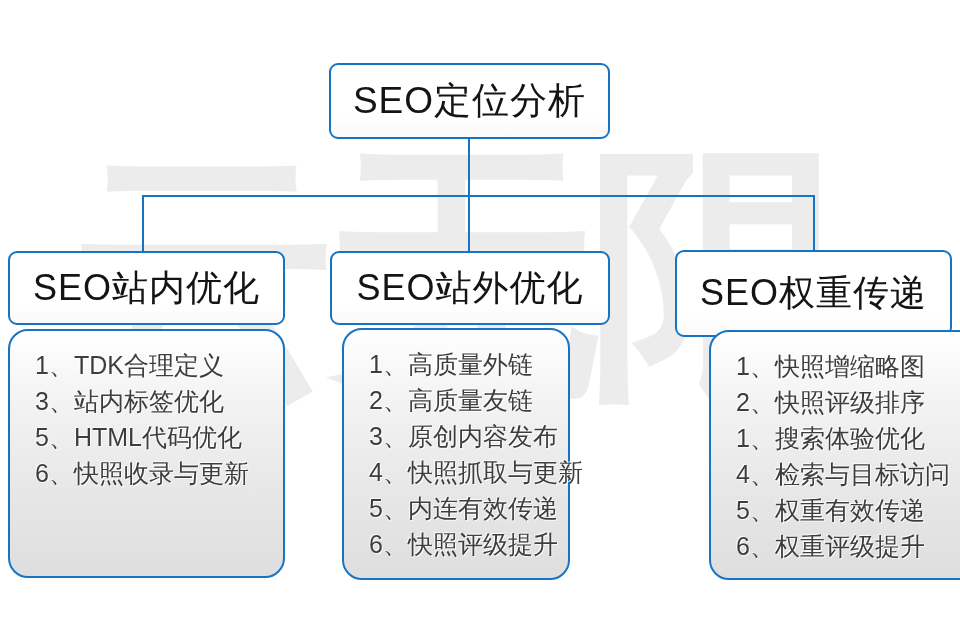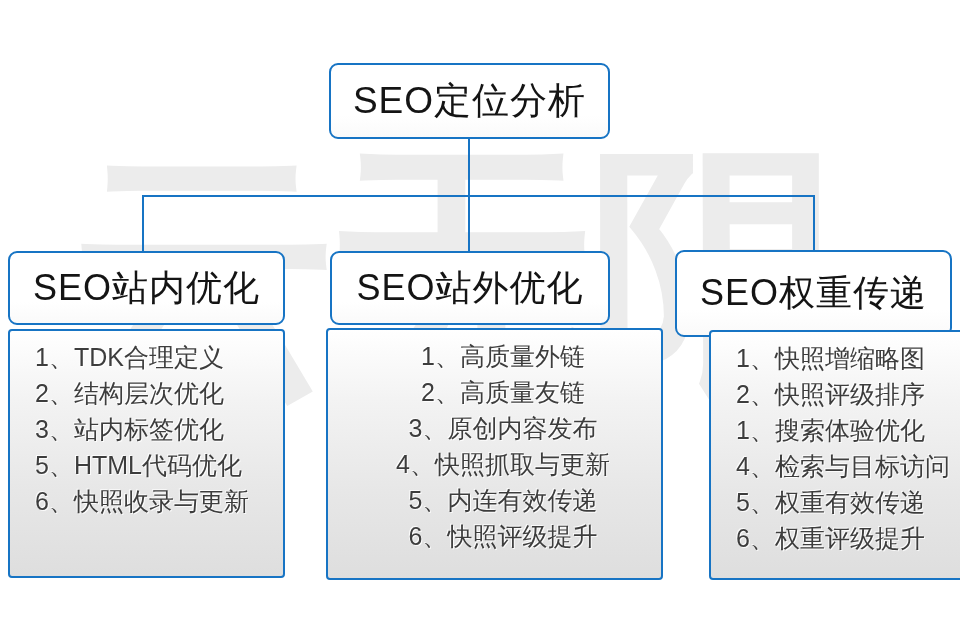--- a/index.html
+++ b/index.html
@@ -19,26 +19,26 @@
     display:flex;align-items:center;justify-content:center;
     background:linear-gradient(180deg,#ffffff 0%,#ffffff 70%,#fafafa 100%);
     color:#141414;font-size:36px;letter-spacing:1px;white-space:nowrap;
   }
   .root-box{left:329px;top:63px;width:281px;height:76px;font-size:37px;}
   .hdr-1{left:8px;top:251px;width:277px;height:74px;}
   .hdr-2{left:330px;top:251px;width:280px;height:74px;border-radius:9px;}
   .hdr-3{left:675px;top:250px;width:277px;height:87px;}
   .panel{
     position:absolute;z-index:2;box-sizing:border-box;
-    border:2px solid #1774c4;border-radius:4px;
+    border:2px solid #1774c4;border-radius:20px;
     background:linear-gradient(180deg,#ffffff 0%,#f3f3f3 28%,#e7e7e7 65%,#dedede 100%);
-    padding:8px 8px 0 25px;
+    padding:16px 8px 0 25px;
   }
   .panel-1{left:8px;top:329px;width:277px;height:249px;}
-  .panel-2{left:326px;top:328px;width:337px;height:252px;text-align:center;}
+  .panel-2{left:342px;top:328px;width:228px;height:252px;}
   .panel-3{left:709px;top:330px;width:277px;height:250px;}
   .item{
     font-size:25px;line-height:36px;color:#3d3d3d;white-space:nowrap;
     text-shadow:1px 1px 0 rgba(255,255,255,.85),-1px -1px 0 rgba(255,255,255,.85);
   }
   .v-mid{left:468px;top:139px;width:2px;height:113px;}
   .h-bar{left:142px;top:195px;width:673px;height:2px;}
   .v-left{left:142px;top:195px;width:2px;height:57px;}
   .v-right{left:813px;top:195px;width:2px;height:56px;}
 </style>
@@ -63,21 +63,20 @@
   </div>
   <div class="node hdr-2">
     <span>SEO站外优化</span>
   </div>
   <div class="node hdr-3">
     <span>SEO权重传递</span>
   </div>
 
   <div class="panel panel-1">
     <div class="item">1、TDK合理定义</div>
-    <div class="item">2、结构层次优化</div>
     <div class="item">3、站内标签优化</div>
     <div class="item">5、HTML代码优化</div>
     <div class="item">6、快照收录与更新</div>
   </div>
 
   <div class="panel panel-2">
     <div class="item">1、高质量外链</div>
     <div class="item">2、高质量友链</div>
     <div class="item">3、原创内容发布</div>
     <div class="item">4、快照抓取与更新</div>

